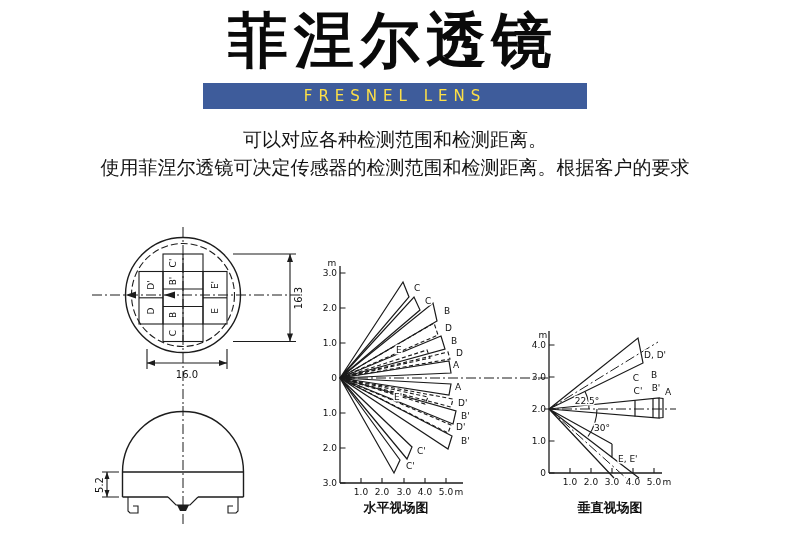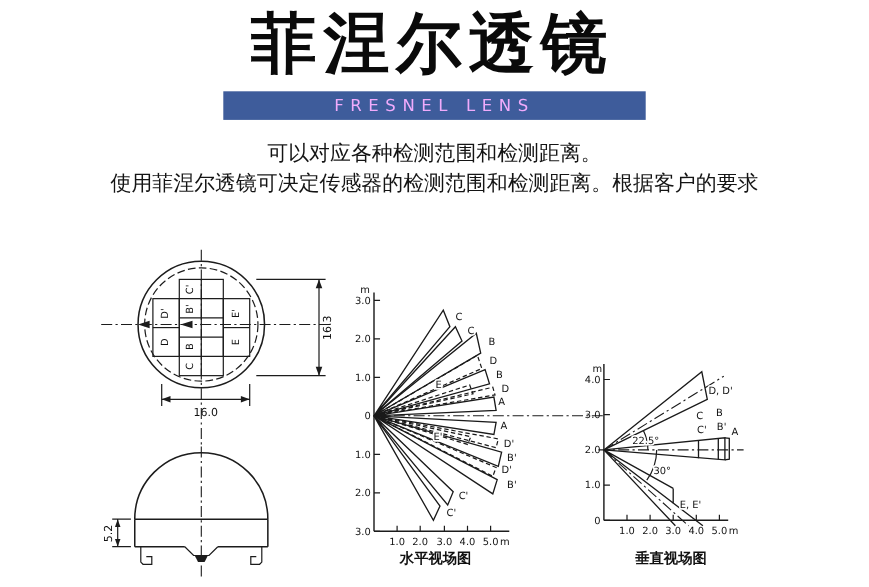--- a/index.html
+++ b/index.html
@@ -6,21 +6,21 @@
   body{
     width:790px;height:534px;position:relative;background:#ffffff;overflow:hidden;
     font-family:"DejaVu Sans","Liberation Sans",sans-serif;color:#111;
   }
   .page-title{
     margin:2px 4px 0 0;text-align:center;font-size:60px;line-height:76px;
     font-weight:800;letter-spacing:6px;color:#0a0a0a;white-space:nowrap;
   }
   .banner{
     width:384px;height:26px;margin:5px auto 16px auto;background:#3e5c9b;
-    color:#f0abfc;text-align:center;line-height:27px;font-size:15px;
+    color:#fde047;text-align:center;line-height:27px;font-size:15px;
     letter-spacing:6px;font-weight:400;
   }
   .intro{margin-top:16px;text-align:center;font-size:19px;line-height:28px;color:#141414;}
   .diagram-layer{position:absolute;left:0;top:0;width:790px;height:534px;}
   svg text{font-family:"DejaVu Sans","Liberation Sans",sans-serif;fill:#111;stroke:none;}
   .t9{font-size:9px;}
   .t10{font-size:10px;}
   .cap{font-size:13px;font-weight:bold;}
   .halo{paint-order:stroke;stroke:#ffffff;stroke-width:3px;stroke-linejoin:round;}
   .dg{fill:none;stroke:#1c1c1c;stroke-width:1.1;}

